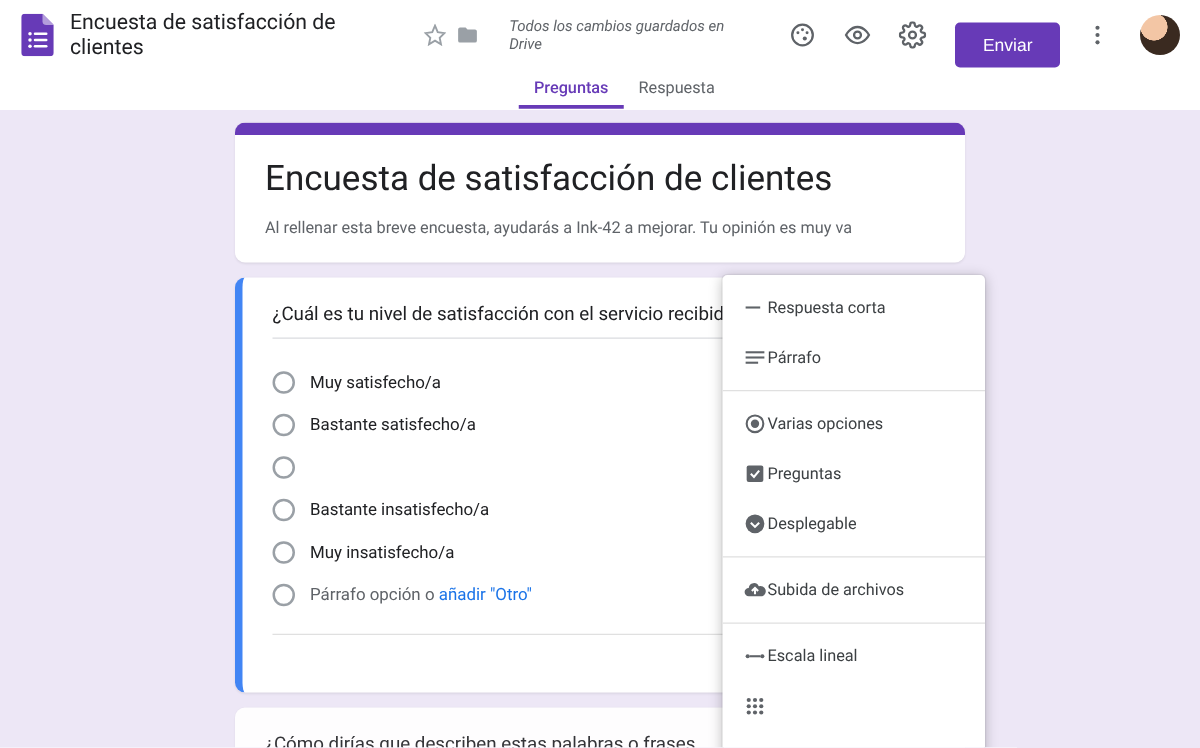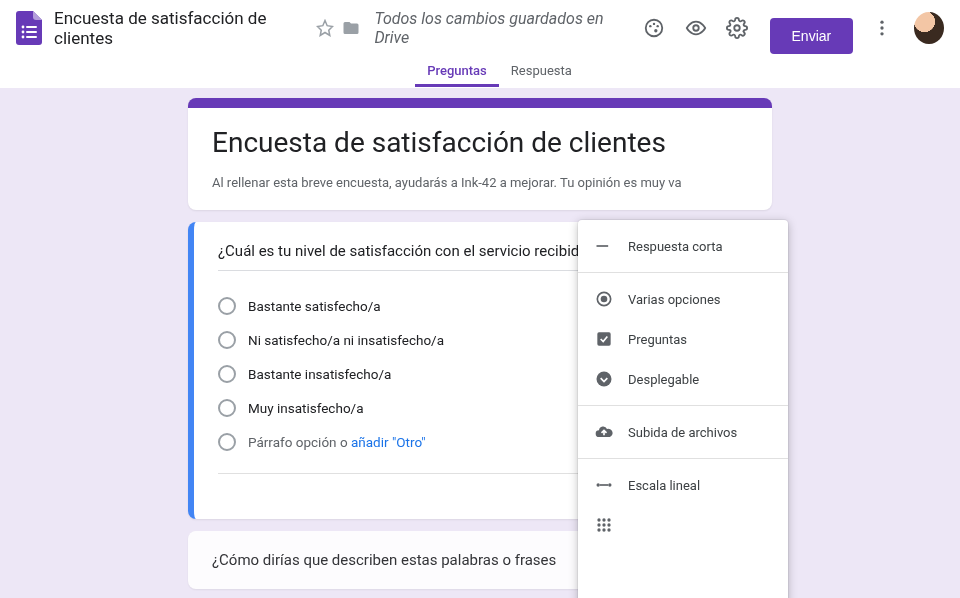--- a/index.html
+++ b/index.html
@@ -25,24 +25,24 @@
     width: 28px; height: 36px;
     display:flex;align-items:center;justify-content:center;
   }
   .doc-title {
     font-size: 17px;
     color: #202124;
     margin-left: 4px;
   }
   .star-icon, .folder-icon { color:#5f6368; display:inline-flex; }
   .save-status {
-    font-size: 16px;
+    font-size: 12px;
     font-style: italic;
     color: #5f6368;
-    margin-left: 6px;
+    margin-left: 16px;
   }
   .header-spacer { flex: 1; }
   .hdr-icon {
     width: 36px; height: 36px;
     display:flex;align-items:center;justify-content:center;
     color:#5f6368;
     border-radius:50%;
     cursor:pointer;
   }
   .send-btn {
@@ -165,21 +165,20 @@
     border-radius:4px;
     box-shadow: 0 2px 10px rgba(0,0,0,.25), 0 0 0 1px rgba(0,0,0,.05);
     padding: 6px 0;
     z-index: 50;
     height: 455px;
     overflow: hidden;
   }
   .menu-item {
     display:flex;
     align-items:center;
-    gap:14px;
     padding: 10px 16px;
     font-size: 13px;
     color:#3c4043;
     cursor:pointer;
   }
   .menu-item svg { color:#5f6368; }
   .menu-sep {
     height:1px;background:#e0e0e0;margin:6px 0;
   }
 </style>
@@ -257,25 +256,28 @@
     <div class="card title-card">
       <div class="form-title">Encuesta de satisfacción de clientes</div>
       <div class="form-desc">Al rellenar esta breve encuesta, ayudarás a Ink-42 a mejorar. Tu opinión es muy va</div>
     </div>
 
     <div class="card question-card">
       <div class="question-text">¿Cuál es tu nivel de satisfacción con el servicio recibido?</div>
 
       <div class="opt-row">
         <span class="radio-dot"></span>
+        <span>Muy satisfecho/a</span>
+      </div>
+      <div class="opt-row">
+        <span class="radio-dot"></span>
         <span>Bastante satisfecho/a</span>
       </div>
       <div class="opt-row">
         <span class="radio-dot"></span>
-        <span>Ni satisfecho/a ni insatisfecho/a</span>
       </div>
       <div class="opt-row">
         <span class="radio-dot"></span>
         <span>Bastante insatisfecho/a</span>
       </div>
       <div class="opt-row">
         <span class="radio-dot"></span>
         <span>Muy insatisfecho/a</span>
       </div>
       <div class="opt-row add-row">
@@ -303,20 +305,28 @@
       <span>¿Cómo dirías que describen estas palabras o frases</span>
     </div>
   </div>
 
   <div class="qtype-menu">
     <div class="menu-item">
       <svg width="20" height="20" viewBox="0 0 24 24" fill="#5f6368">
           <rect x="3" y="11" width="14" height="2"></rect>
         </svg>
       <span>Respuesta corta</span>
+    </div>
+    <div class="menu-item">
+      <svg width="20" height="20" viewBox="0 0 24 24" fill="#5f6368">
+          <rect x="3" y="6" width="18" height="2"></rect>
+          <rect x="3" y="11" width="18" height="2"></rect>
+          <rect x="3" y="16" width="12" height="2"></rect>
+        </svg>
+      <span>Párrafo</span>
     </div>
     <div class="menu-sep"></div>
     <div class="menu-item">
       <svg width="20" height="20" viewBox="0 0 24 24" fill="none" stroke="#5f6368" stroke-width="2">
           <circle cx="12" cy="12" r="8"></circle>
           <circle cx="12" cy="12" r="4" fill="#5f6368" stroke="none"></circle>
         </svg>
       <span>Varias opciones</span>
     </div>
     <div class="menu-item">

